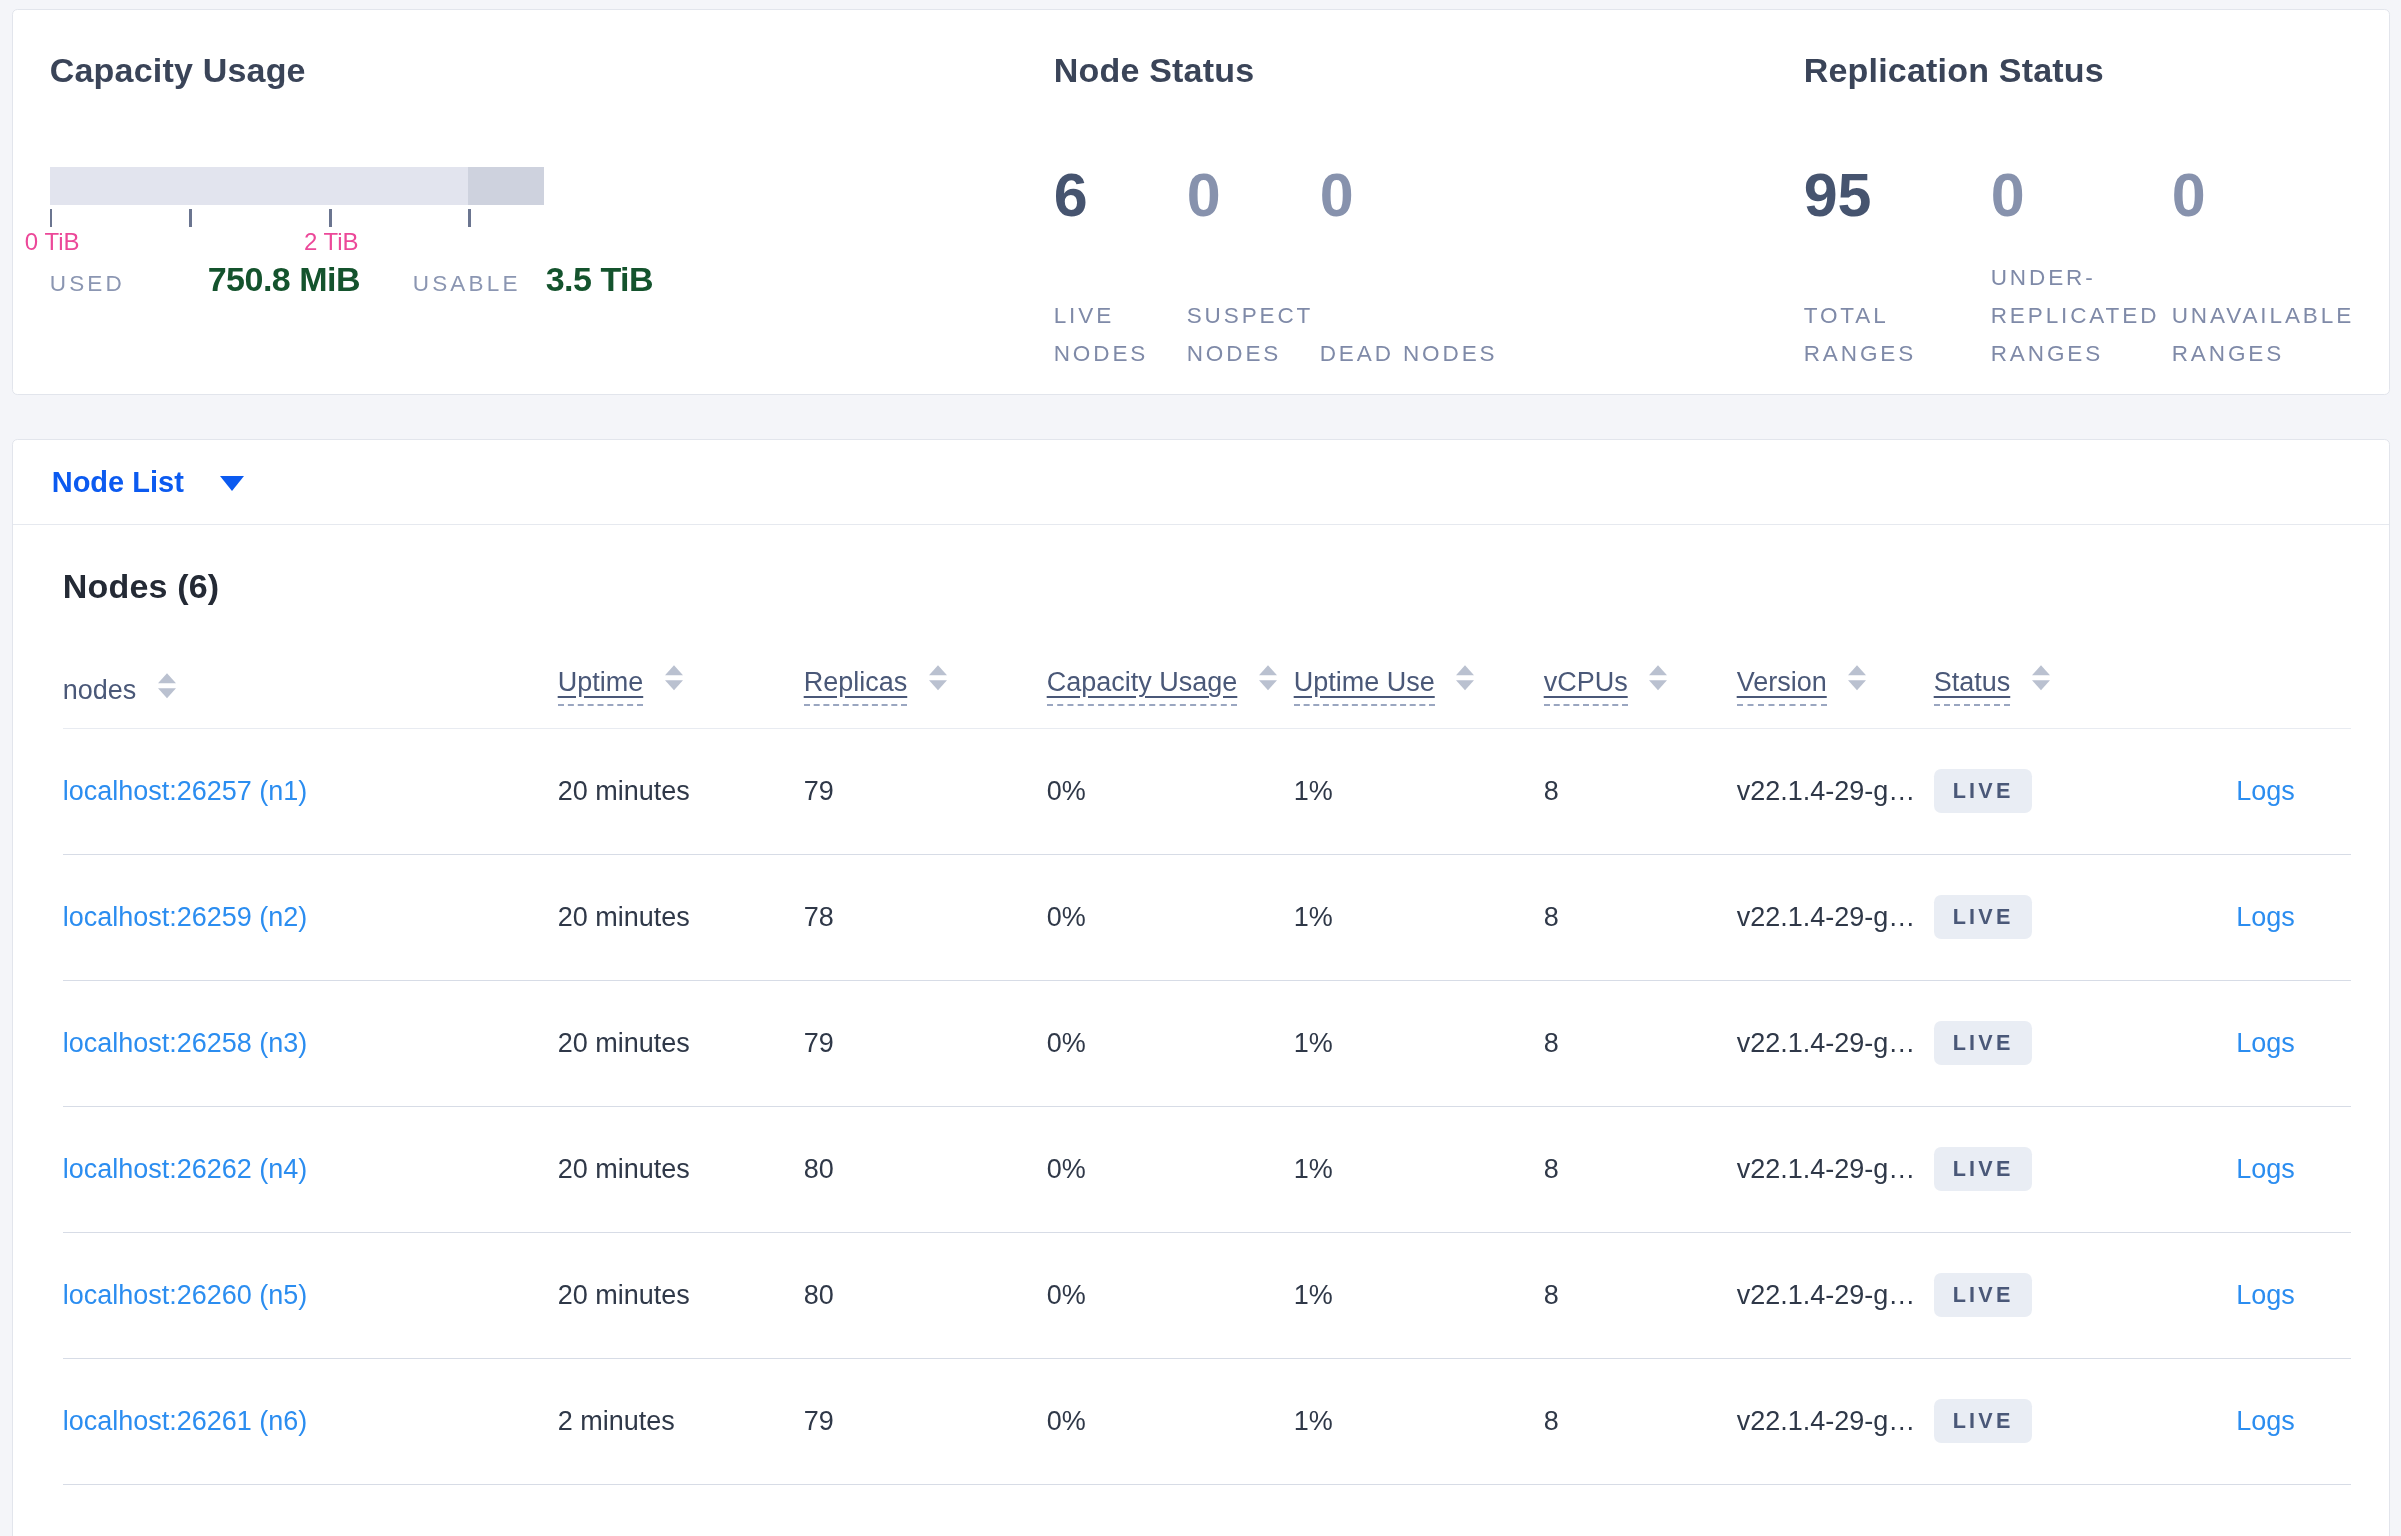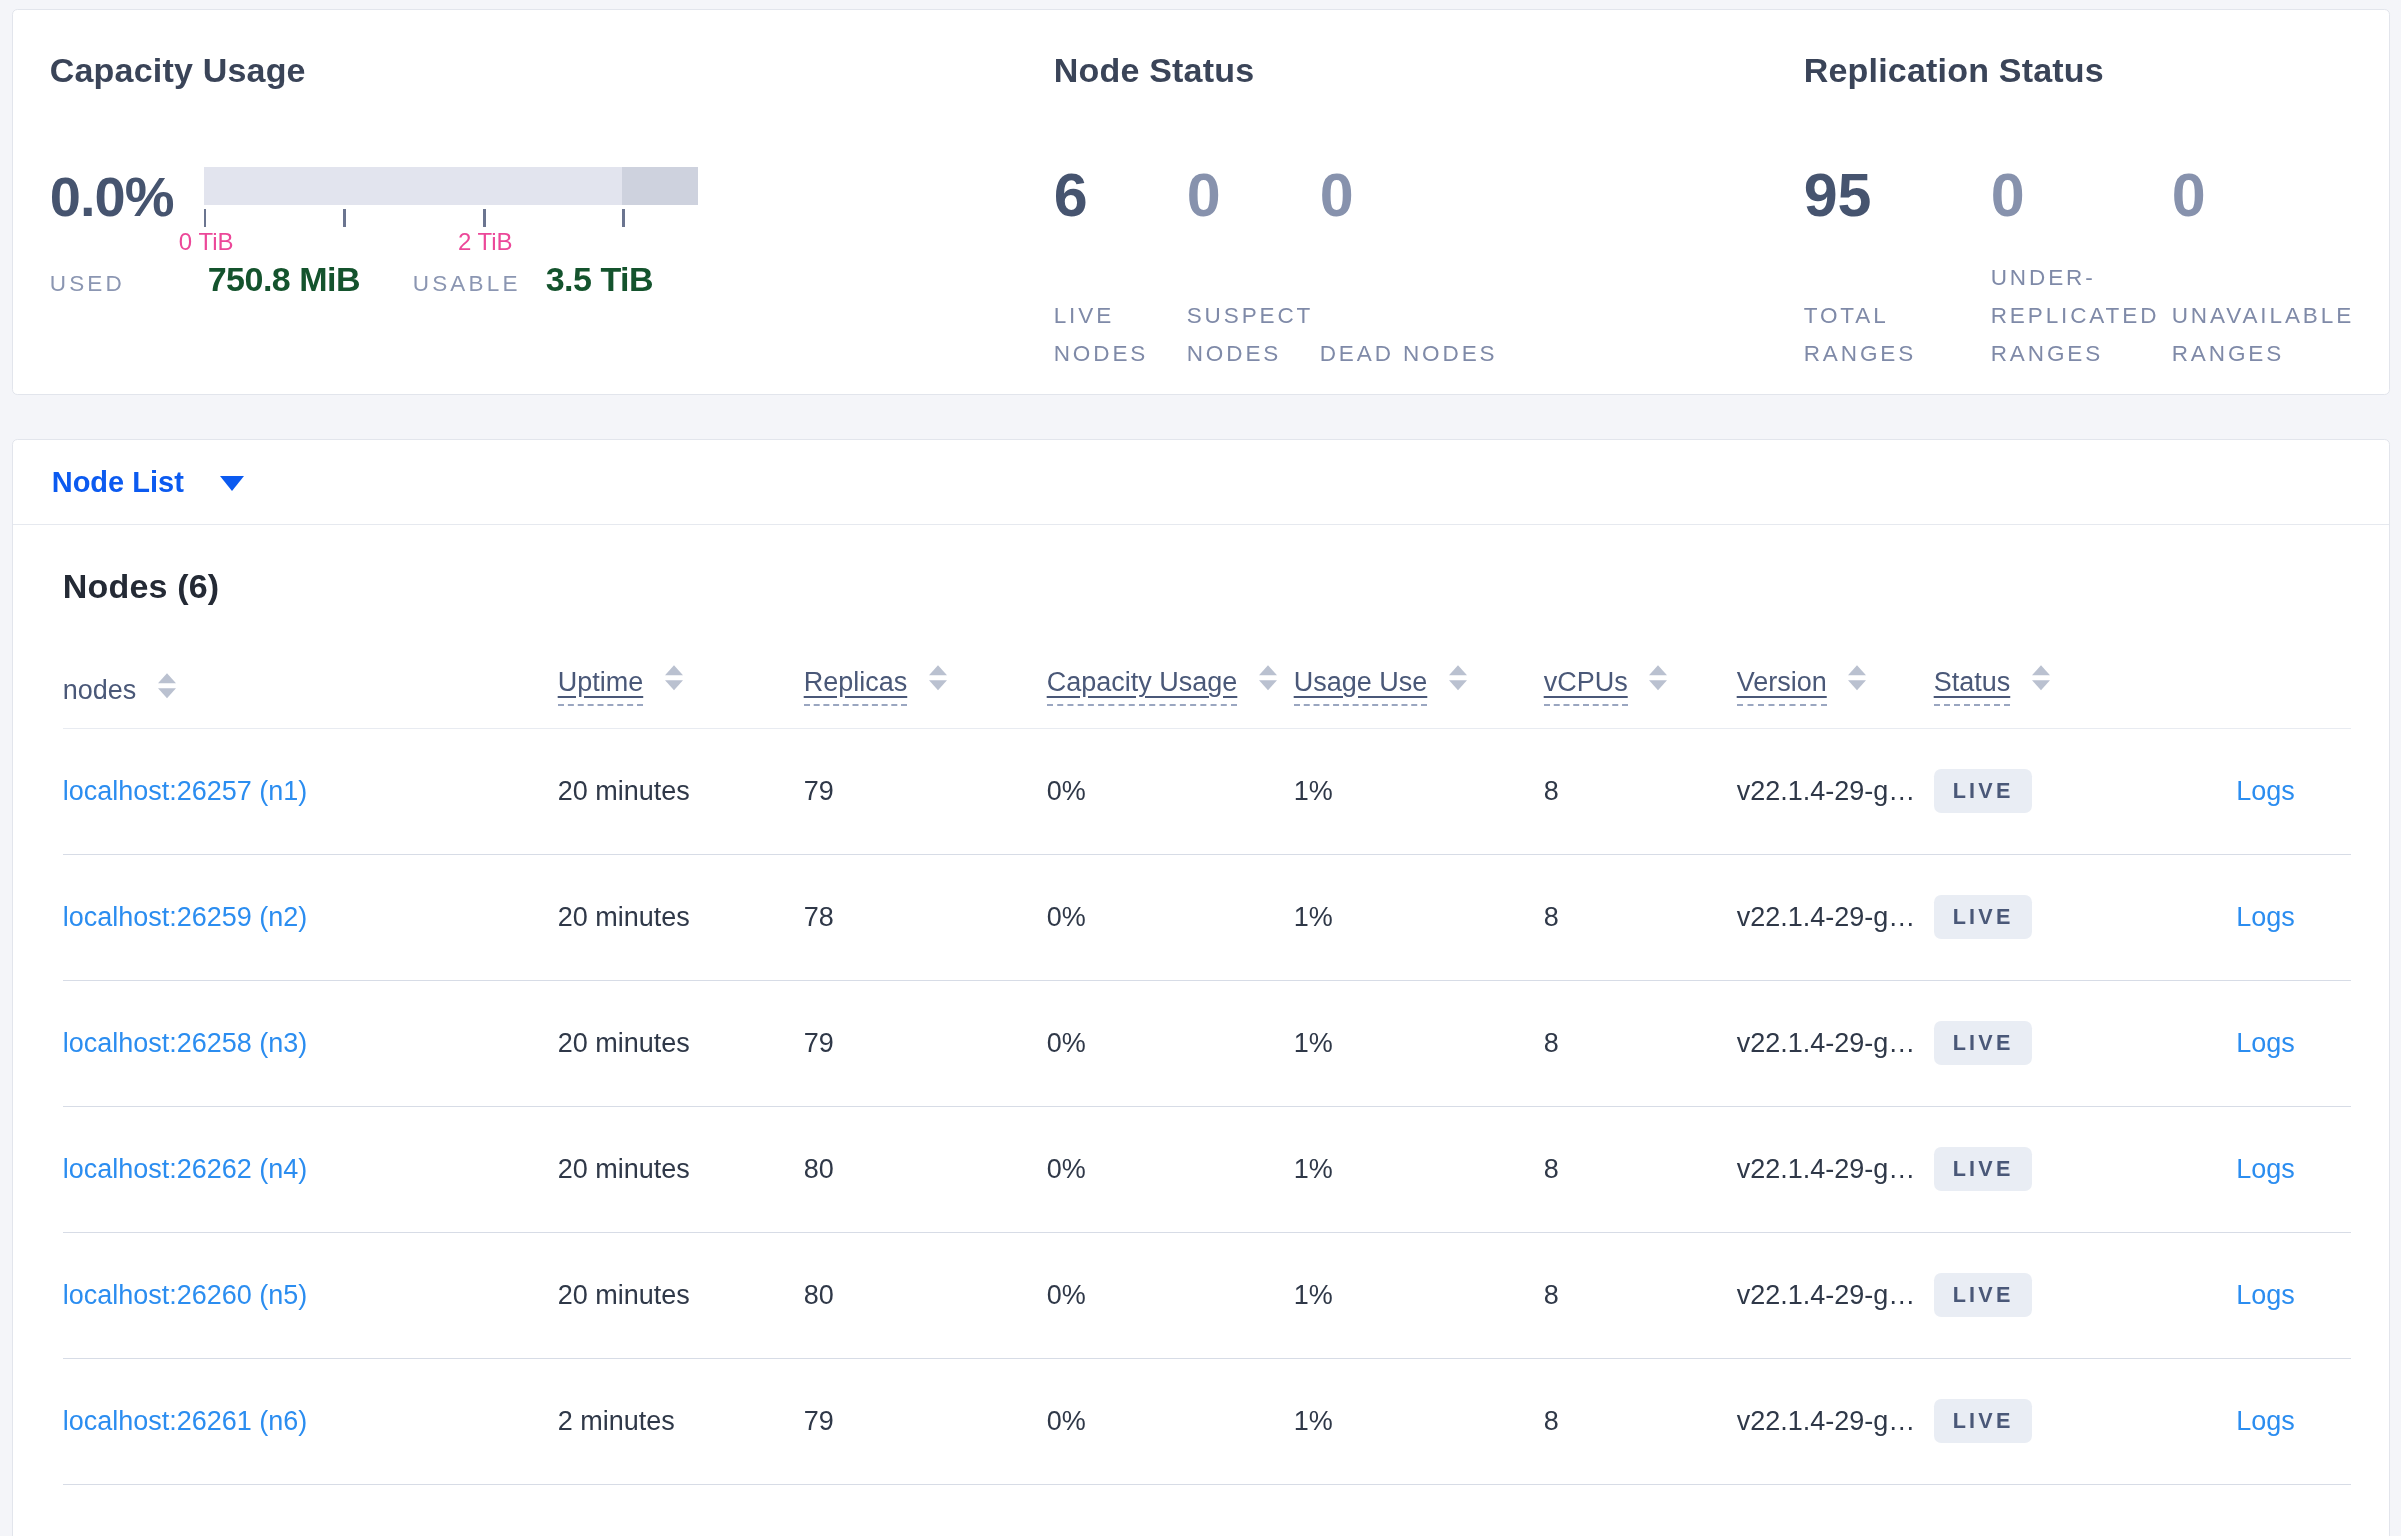--- a/index.html
+++ b/index.html
@@ -130,21 +130,20 @@
   }
 </style>
 </head>
 <body>
 
 <section class="panel summary-panel">
 
   <div class="sum-section cap-section">
     <h3 class="sum-title">Capacity Usage</h3>
     <div class="cap-row">
-      <div class="cap-pct">0.0%</div>
       <div class="cap-bar-block">
         <div class="cap-bar">
           <div class="cap-bar-extra" style="left: 84.7%;"></div>
         </div>
         <div class="cap-ticks">
           <span class="cap-tick t0"></span>
           <span class="cap-tick t1"></span>
           <span class="cap-tick t2"></span>
           <span class="cap-tick t3"></span>
         </div>
@@ -253,21 +252,21 @@
     <div class="th-inner">
       <span class="col-label u">Capacity Usage</span>
       <span class="sort-icon">
                   <i class="up"></i>
                   <i class="down"></i>
                 </span>
     </div>
   </th>
             <th>
     <div class="th-inner">
-      <span class="col-label u">Usage Use</span>
+      <span class="col-label u">Uptime Use</span>
       <span class="sort-icon">
                   <i class="up"></i>
                   <i class="down"></i>
                 </span>
     </div>
   </th>
             <th>
     <div class="th-inner">
       <span class="col-label u">vCPUs</span>
       <span class="sort-icon">

